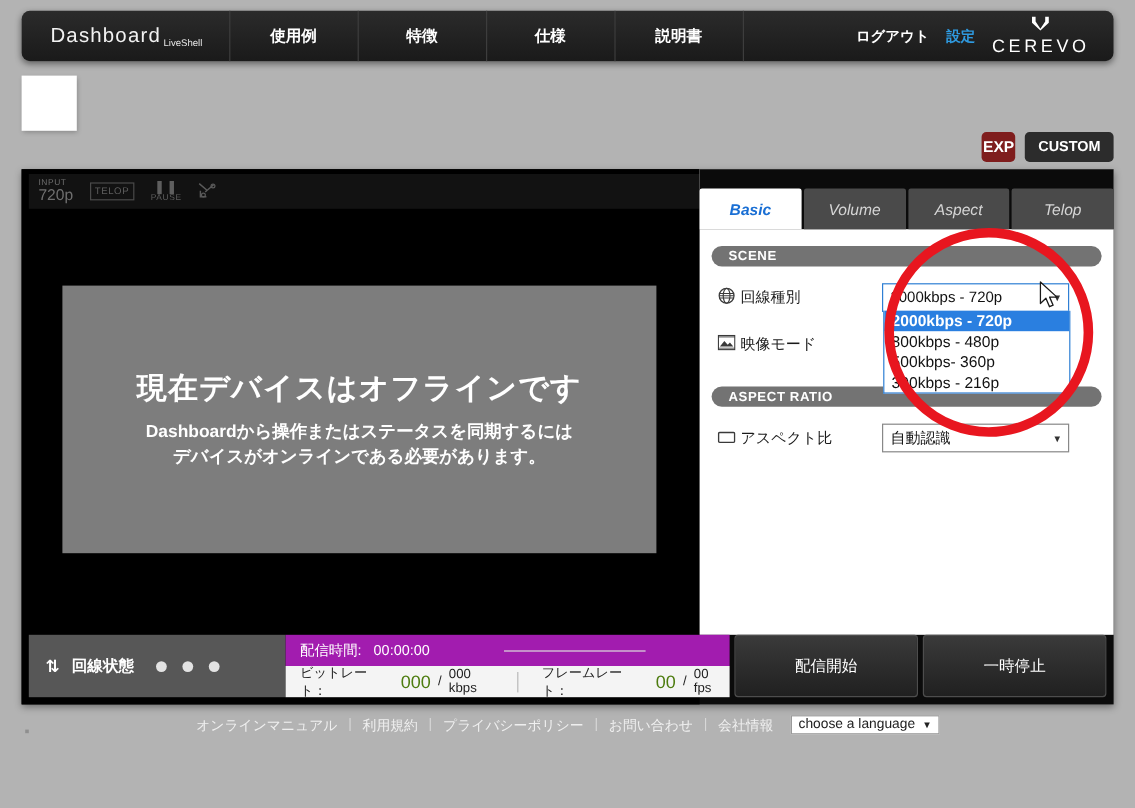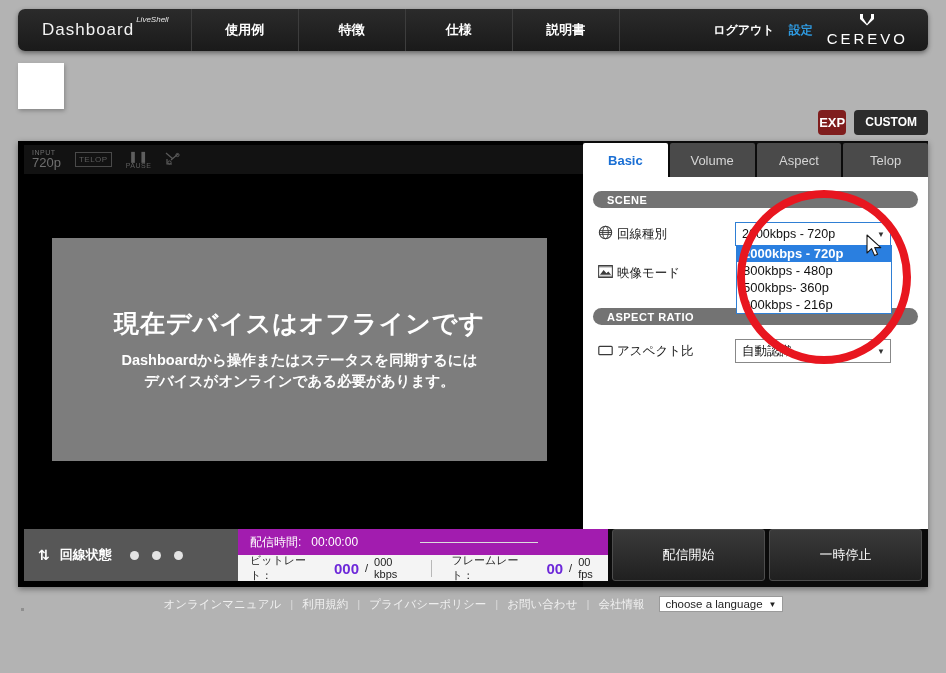--- a/index.html
+++ b/index.html
@@ -36,23 +36,22 @@
     font-size: 17px;
     letter-spacing: 1px;
     border-right: 1px solid #3d3d3d;
     text-align: right;
   }
   .brand .sup {
     font-size: 8px;
     letter-spacing: 0;
     margin-left: 2px;
     align-self: flex-start;
-    margin-top: 6px;
+    margin-top: 22px;
     color: #e6e6e6;
-    font-style: italic;
   }
   .navitem {
     display: flex;
     align-items: center;
     justify-content: center;
     min-width: 78px;
     padding: 0 14px;
     color: #ffffff;
     font-size: 13px;
     font-weight: bold;
@@ -244,21 +243,21 @@
   .bb-meta-bot {
     height: 26px;
     background: #f4f4f4;
     display: flex;
     align-items: center;
     color: #222222;
     font-size: 11px;
     gap: 6px;
     padding-left: 12px;
   }
-  .bb-meta-bot .big { font-size: 15px; font-weight: bold; color: #6d28d9; }
+  .bb-meta-bot .big { font-size: 15px; font-weight: normal; color: #4d7c0f; }
   .bb-meta-bot .divider {
     width: 1px; height: 17px;
     background: #b8b8b8;
     margin: 0 14px 0 6px;
   }
   .bb-btn {
     flex: 1;
     margin-left: 4px;
     background: linear-gradient(#3a3a3a, #202020);
     border: 1px solid #4d4d4d;
@@ -277,21 +276,22 @@
     right: 0; top: 0;
     width: 345px;
     height: 388px;
     background: #ffffff;
   }
   .tabs {
     display: flex;
     height: 34px;
     background: #0b0b0b;
     gap: 2px;
-    padding-top: 2px;
+    padding-top: 16px;
+    font-style: italic;
   }
   .tab {
     flex: 1;
     display: flex;
     align-items: center;
     justify-content: center;
     background: #4a4a4a;
     color: #d5d5d5;
     font-size: 13px;
     cursor: pointer;

